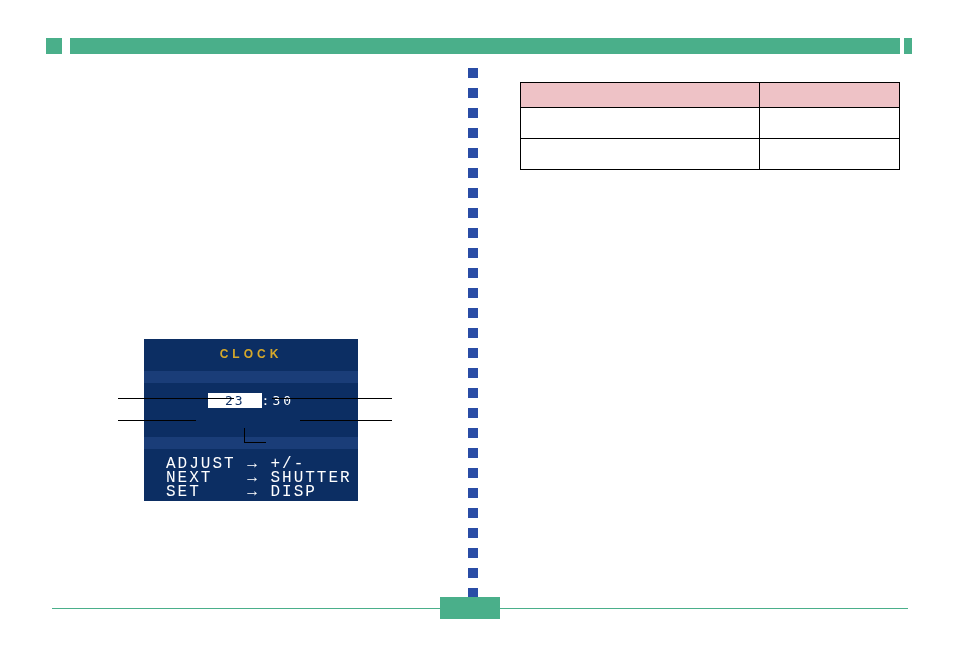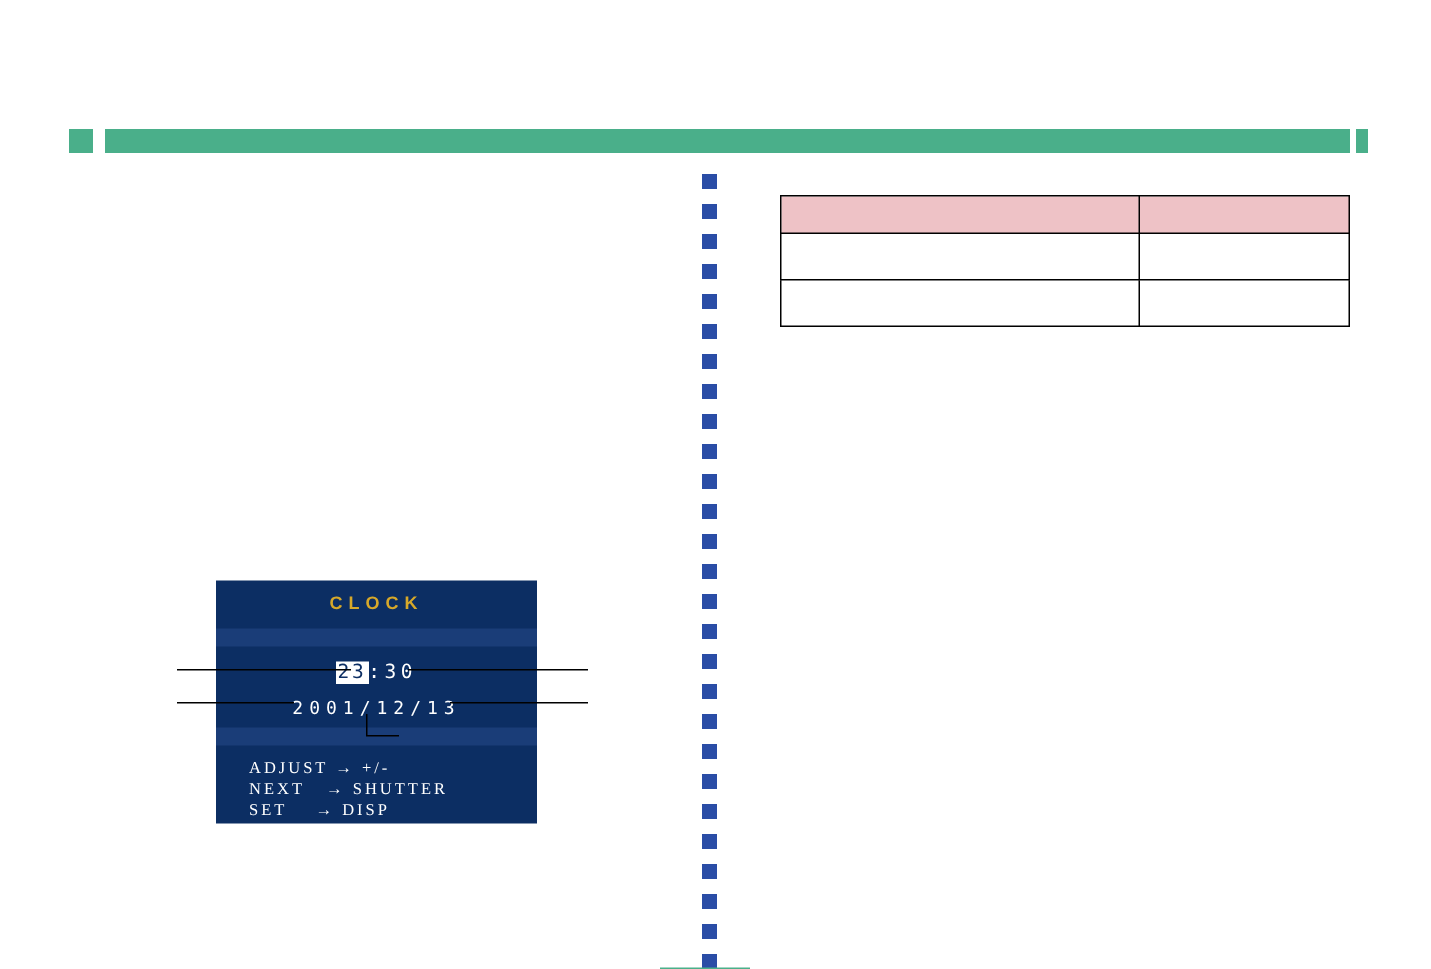--- a/index.html
+++ b/index.html
@@ -1,16 +1,16 @@
 <!DOCTYPE html>
 <html><head>
 <meta charset="utf-8">
 <style>
   html,body{margin:0;padding:0;width:954px;height:646px;background:#ffffff;font-family:sans-serif;}
-  .page{position:relative;width:954px;height:516px;margin-top:48px;}
+  .page{position:relative;width:954px;height:516px;}
 
   
   .top-left-block{position:absolute;left:46px;top:38px;width:16px;height:16px;background:#4aaf8a;}
   .top-main-bar{position:absolute;left:70px;top:38px;width:830px;height:16px;background:#4aaf8a;}
   .top-right-block{position:absolute;left:904px;top:38px;width:8px;height:16px;background:#4aaf8a;}
 
   
   .divider{position:absolute;left:468px;top:68px;width:10px;}
   .divider .sq{width:10px;height:10px;background:#2a4da6;margin-bottom:10px;}
 
@@ -19,23 +19,23 @@
   .tbl td{border:1px solid #000;height:30px;padding:0;}
   .tbl .hdr td{background:#eec2c6;height:24px;}
   .tbl .c1{width:63%;}
   .tbl .c2{width:37%;}
 
   
   .lcd{position:absolute;left:144px;top:339px;width:214px;height:162px;background:#0c2e63;}
   .lcd-title{position:absolute;left:0;top:8px;width:214px;text-align:center;color:#d6a82a;letter-spacing:4px;font-size:12px;font-weight:600;}
   .lcd-band{position:absolute;left:0;width:214px;height:12px;background:#1a3d78;}
   .lcd-time{position:absolute;left:0;top:54px;width:214px;text-align:center;color:#fff;font-size:13px;letter-spacing:3px;font-family:monospace;}
-  .lcd-time .hh{background:#fff;color:#0c2e63;padding:0 1px;letter-spacing:2px;}
+  .lcd-time .hh{background:#fff;color:#0c2e63;padding:0 17px;letter-spacing:2px;}
   .lcd-date{position:absolute;left:0;top:78px;width:214px;text-align:center;color:#fff;font-size:12px;letter-spacing:4px;font-family:monospace;}
-  .lcd-help{position:absolute;left:22px;top:118px;color:#fff;font-size:11px;font-family:Liberation Serif, serif;letter-spacing:2px;line-height:14px;white-space:pre;}
+  .lcd-help{position:absolute;left:22px;top:118px;color:#fff;font-size:16px;font-family:Liberation Mono, monospace;letter-spacing:2px;line-height:14px;white-space:pre;}
 
   
   .hline{position:absolute;height:1px;background:#000;}
   .vline{position:absolute;width:1px;background:#000;}
 
   
   .bottom-rule{position:absolute;left:52px;top:608px;width:856px;height:1px;background:#4aaf8a;}
   .page-tab{position:absolute;left:440px;top:597px;width:60px;height:22px;background:#4aaf8a;}
 </style>
 </head>
@@ -95,21 +95,20 @@
     </table>
 
   <div class="lcd">
     <div class="lcd-title">CLOCK</div>
     <div class="lcd-band" style="top:32px;"></div>
     <div class="lcd-band" style="top:98px;"></div>
 
     <div class="lcd-time">
       <span class="hh">23</span><span>:</span><span>30</span>
     </div>
-    <div class="lcd-date">2001/12/13</div>
 
     <div class="lcd-help"><span>ADJUST</span> <span>→</span> <span>+/-</span>
 <span>NEXT</span>   <span>→</span> <span>SHUTTER</span>
 <span>SET</span>    <span>→</span> <span>DISP</span></div>
   </div>
 
   <div class="hline" style="left:118px;top:398px;width:116px;"></div>
   <div class="hline" style="left:272px;top:398px;width:120px;"></div>
 
   <div class="hline" style="left:118px;top:420px;width:78px;"></div>

